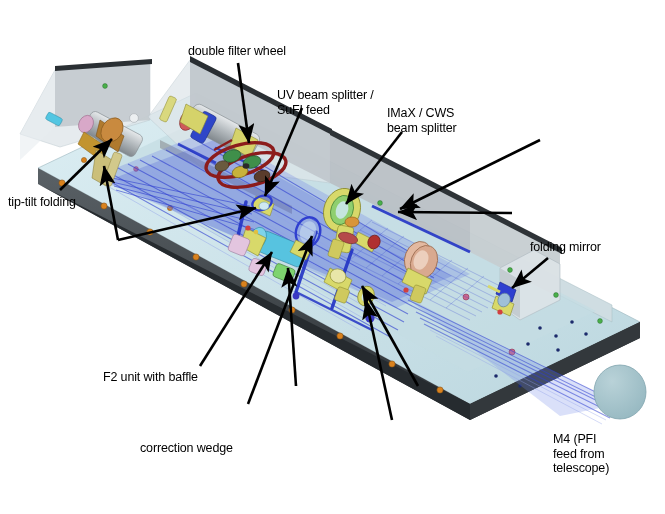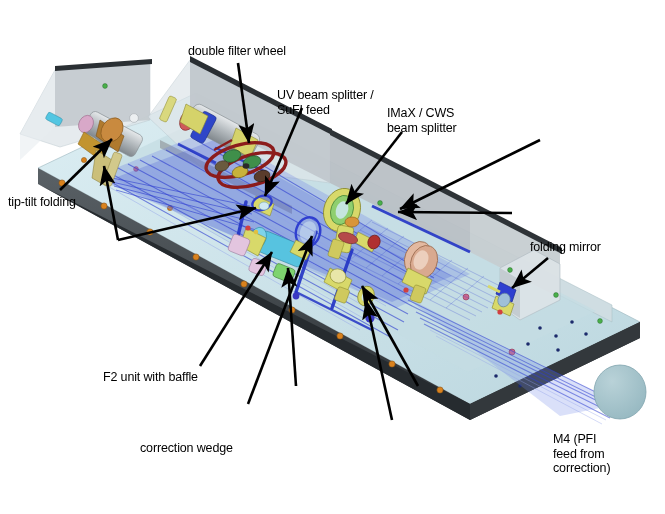--- a/index.html
+++ b/index.html
@@ -351,15 +351,15 @@
 
 
   <div class="lbl" style="left:103px;top:370px;">F2 unit with baffle</div>
 
   <div class="lbl" style="left:140px;top:408px;margin-top:33px;">correction wedge</div>
 
 
 
   <div class="lbl" style="left:553px;top:432px;"><span>M4 (PFI</span>
 <span>feed from</span>
-<span>correction)</span></div>
+<span>telescope)</span></div>
 
 </div>
 
 </body></html>

